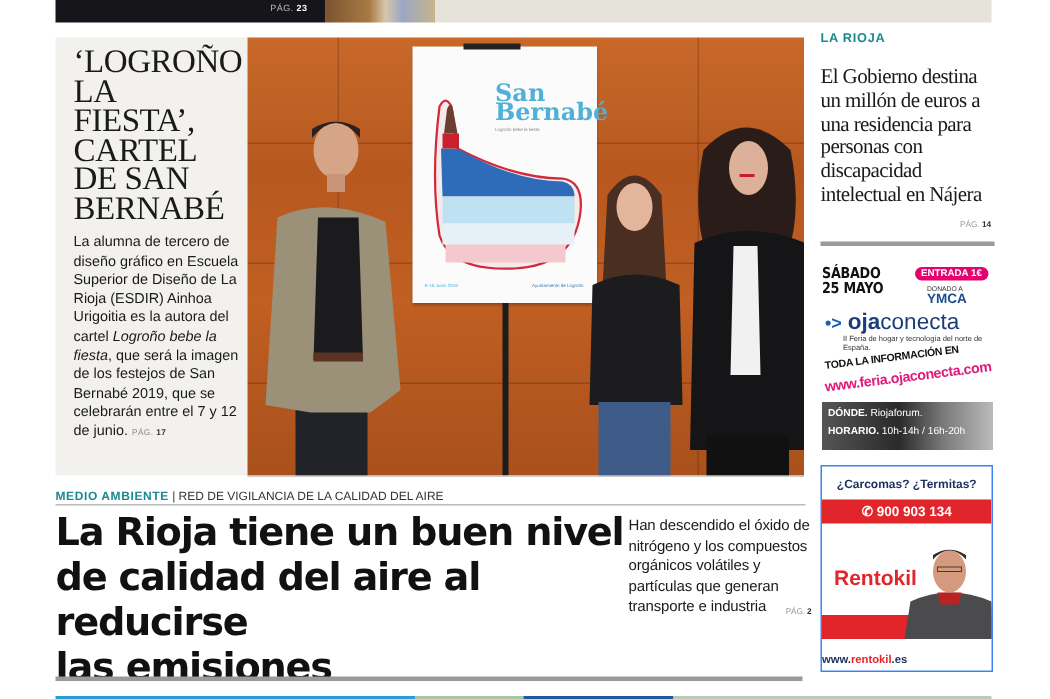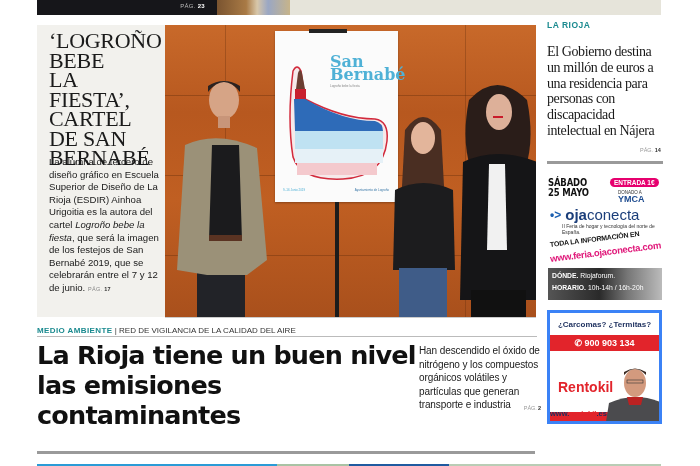--- a/index.html
+++ b/index.html
@@ -57,21 +57,21 @@
   .oja-logo .txt2 { font-size: 15px; color: #1b3e7a; }
   .oja-desc { position: absolute; left: 14px; top: 47px; width: 98px; font-size: 5px; line-height: 6px; color: #333; }
   .oja-info { position: absolute; left: 2px; top: 65px; font-size: 7px; font-weight: bold; color: #111; transform: rotate(-7deg); transform-origin: left; white-space: nowrap; letter-spacing: -.2px; }
   .oja-url { position: absolute; left: 2px; top: 77px; font-size: 9.5px; font-weight: bold; color: #e0197a; transform: rotate(-7deg); transform-origin: left; white-space: nowrap; letter-spacing: -.3px; }
   .oja-photo { position: absolute; left: 0; top: 92px; width: 114px; height: 32px; background: linear-gradient(90deg,#555 0%,#2a2a2a 45%,#777 70%,#bbb 100%); }
   .oja-where { position: absolute; left: 4px; top: 4px; font-size: 6.8px; color: #fff; white-space: nowrap; }
   .oja-when { position: absolute; left: 4px; top: 16px; font-size: 6.8px; color: #fff; white-space: nowrap; }
   .oja-where b, .oja-when b { font-weight: bold; }
 
   
-  .ad-rent { position: absolute; left: 547px; top: 310px; width: 115px; height: 114px; border: 3px solid #3b82f6; background: #fff; overflow: hidden; text-decoration: underline; }
+  .ad-rent { position: absolute; left: 547px; top: 310px; width: 115px; height: 138px; border: 1px solid #3b82f6; background: #fff; overflow: hidden; text-decoration: underline; }
   .rent-q { position: absolute; left: 0; top: 7px; width: 100%; text-align: center; font-size: 8px; font-weight: bold; color: #1c2f5e; }
   .rent-phone { position: absolute; left: 0; top: 22px; width: 100%; height: 16px; background: #e2242b; color: #fff; font-size: 9px; font-weight: bold; text-align: center; line-height: 16px; }
   .rent-logo { position: absolute; left: 8px; top: 66px; font-size: 14px; font-weight: bold; color: #e2242b; }
   .rent-band { position: absolute; left: 0; top: 99px; width: 100%; height: 16px; background: #e2242b; }
   .rent-man { position: absolute; left: 55px; top: 50px; width: 60px; height: 65px; }
   .rent-url { position: absolute; left: 0; bottom: 3px; width: 100%; text-align: left; font-size: 7.5px; font-weight: bold; color: #1c2f5e; }
   .rent-url span { color: #e2242b; }
 
   
   .kicker { position: absolute; left: 37px; top: 326px; width: 500px; font-size: 8px; color: #333; white-space: nowrap; }
@@ -94,21 +94,20 @@
   <div class="top-dark">
     <span class="pag"><span>PÁG.</span> <b>23</b></span>
   </div>
   <div class="top-photo"></div>
   <div class="top-grey"></div>
 </div>
 
 <div class="left-col">
   <div class="left-title">
     <div>‘LOGROÑO</div>
-    <div>BEBE</div>
     <div>LA FIESTA’,</div>
     <div>CARTEL</div>
     <div>DE SAN</div>
     <div>BERNABÉ</div>
   </div>
   <div class="left-body">
     <span>La alumna de tercero de diseño gráfico en Escuela Superior de Diseño de La Rioja (ESDIR) Ainhoa Urigoitia es la autora del cartel </span><i>Logroño bebe la fiesta</i><span>, que será la imagen de los festejos de San Bernabé 2019, que se celebrarán entre el 7 y 12 de junio.</span>
     <span class="pag"><span>PÁG.</span> <b>17</b></span>
   </div>
 </div>
@@ -212,20 +211,21 @@
   <div class="rent-logo">Rentokil</div>
   <div class="rent-url"><span style="color:#1c2f5e">www.</span><span>rentokil</span><span style="color:#1c2f5e">.es</span></div>
 </div>
 
 <div class="kicker">
   <span class="sect">MEDIO AMBIENTE</span><span> | </span><span>RED DE VIGILANCIA DE LA CALIDAD DEL AIRE</span>
 </div>
 <div class="kicker-rule"></div>
 <div class="main-headline">
   <div>La Rioja tiene un buen nivel</div>
+  <div>de calidad del aire al reducirse</div>
   <div>las emisiones contaminantes</div>
 </div>
 <div class="main-sub">
   <span>Han descendido el óxido de nitrógeno y los compuestos orgánicos volátiles y partículas que generan transporte e industria</span>
   <span class="pag"><span>PÁG.</span> <b>2</b></span>
 </div>
 <div class="bottom-rule"></div>
 
 <div class="bottom-strip">
   <div style="width:240px;background:#2a9bd6"></div>

